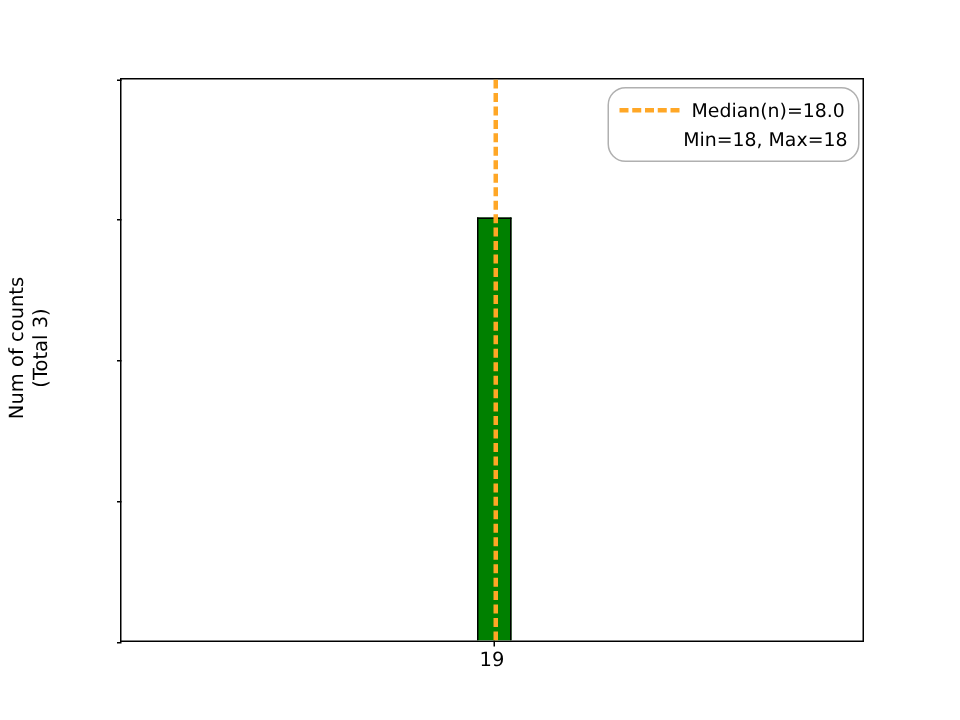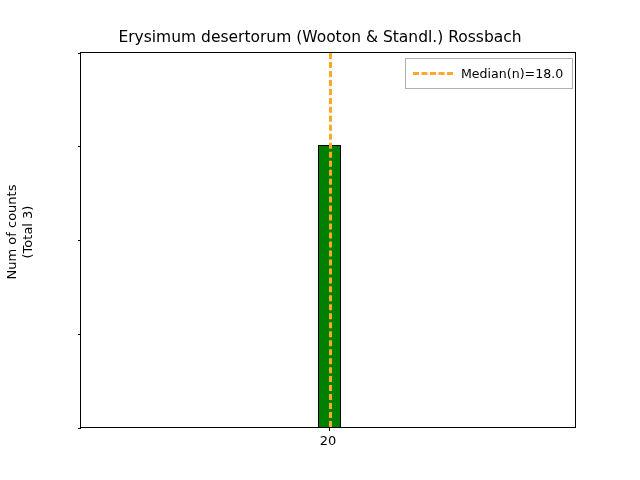--- a/index.html
+++ b/index.html
@@ -138,21 +138,21 @@
   }
 
   
   #legend {
     position: absolute;
     left: 404px;
     top: 57px;
     width: 168px;
     box-sizing: border-box;
     border: 1px solid #b0b0b0;
-    border-radius: 0;
+    border-radius: 12px;
     background: #ffffff;
     padding: 5px 7px 5px 7px;
   }
   .legend-row {
     display: flex;
     align-items: center;
     height: 19px;
   }
   .legend-swatch {
     width: 40px;
@@ -172,28 +172,27 @@
   }
   .legend-row.second .legend-text {
     text-align: right;
   }
 </style>
 </head>
 <body>
 
 <div id="figure">
 
-  <div id="chart-title">Erysimum desertorum (Wooton &amp; Standl.) Rossbach</div>
 
   <div id="ylabel-wrap">
     <div id="ylabel">Num of counts
 (Total 3)</div>
   </div>
 
-  <div class="xtick-label" style="left:328px;">20</div>
+  <div class="xtick-label" style="left:328px;">19</div>
 
   <div id="plot-area">
 
     <div class="ytick-mark" style="top:374.8px;"></div>
     <div class="ytick-mark" style="top:280.8px;"></div>
     <div class="ytick-mark" style="top:186.8px;"></div>
     <div class="ytick-mark" style="top:92.8px;"></div>
     <div class="ytick-mark" style="top:0px;"></div>
 
     <div class="xtick-mark" style="left:248px;"></div>
@@ -203,18 +202,21 @@
       <div class="bar" style="left:237px; width:23px; bottom:0; height:282px;"></div>
 
       <div class="median-line" style="left:248px;"></div>
     </div>
 
     <div id="legend" style="left:324px; top:5px;">
       <div class="legend-row">
         <span class="legend-swatch"></span>
         <span class="legend-text">Median(n)=18.0</span>
       </div>
+      <div class="legend-row second">
+        <span class="legend-text">Min=18, Max=18</span>
+      </div>
     </div>
 
   </div>
 
 
 </div>
 
 </body></html>

